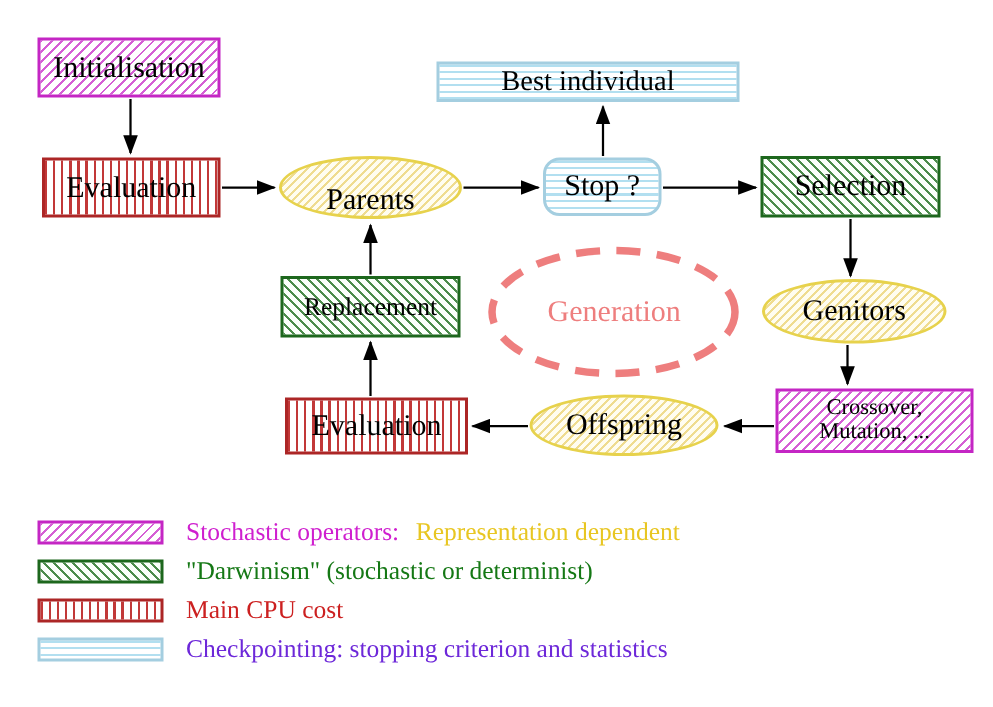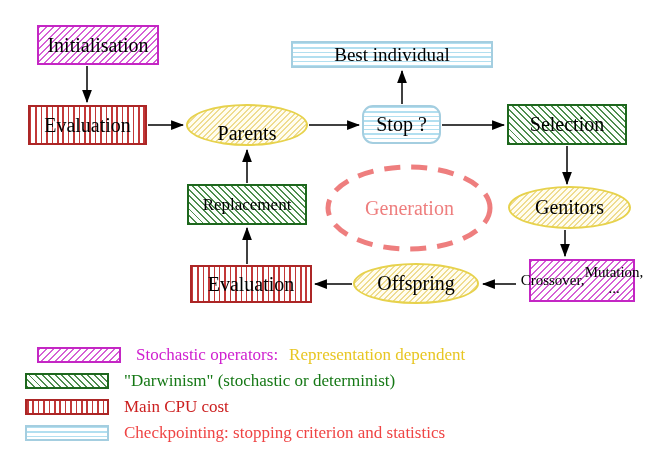--- a/index.html
+++ b/index.html
@@ -11,21 +11,20 @@
   .node{
     position:absolute;display:flex;align-items:center;justify-content:center;
     box-sizing:border-box;font-size:20px;text-align:center;line-height:1.05;
   }
   .ellipse{border-radius:50%;}
   .rounded{border-radius:11px;}
   
   .hatch-magenta{
     border:2px solid #c426c4;
     background:repeating-linear-gradient(135deg,#d55fd5 0,#d55fd5 1.4px,#ffffff 1.4px,#ffffff 4.8px);
-    margin-left:12px;
   }
   .hatch-green{
     border:2px solid #1d671d;
     background:repeating-linear-gradient(45deg,#4c8c4c 0,#4c8c4c 1.4px,#fbfffb 1.4px,#fbfffb 4.6px);
   }
   .stripe-red{
     border:2px solid #ac2626;
     background:repeating-linear-gradient(90deg,#c23838 0,#c23838 1.5px,#ffffff 1.5px,#ffffff 5.4px);
     align-items:center;
   }
@@ -41,35 +40,35 @@
   .n-init{left:25px;top:25px;width:122px;height:40px;}
   .n-best{left:291px;top:41px;width:202px;height:27px;font-size:19px;}
   .n-eval1{left:28px;top:105px;width:119px;height:40px;}
   .n-parents{left:186px;top:104px;width:122px;height:42px;align-items:flex-end;}
   .n-stop{left:362px;top:105px;width:79px;height:39px;}
   .n-selection{left:507px;top:104px;width:120px;height:41px;}
   .n-replacement{left:187px;top:184px;width:120px;height:41px;font-size:17px;}
   .n-genitors{left:508px;top:186px;width:123px;height:43px;}
   .n-eval2{left:190px;top:265px;width:122px;height:38px;}
   .n-offspring{left:353px;top:263px;width:126px;height:41px;}
-  .n-crossover{left:517px;top:259px;width:106px;height:43px;font-size:15px;}
+  .n-crossover{left:517px;top:259px;width:132px;height:43px;font-size:15px;flex-direction:column;}
   .n-generation{
     left:327px;top:186px;width:165px;height:45px;position:absolute;
     display:flex;align-items:center;justify-content:center;
     color:#ee7e7e;font-size:20px;
   }
   
   .legend{position:absolute;left:25px;top:347px;}
   .legend-row{display:flex;align-items:center;height:16px;margin-bottom:10px;font-size:17px;white-space:nowrap;}
   .swatch{width:80px;height:12px;margin-right:15px;flex:0 0 auto;}
   .t-magenta{color:#cf1fcf;}
   .t-gold{color:#e8c622;margin-left:11px;}
   .t-green{color:#157815;}
   .t-red{color:#cc2020;}
-  .t-blue{color:#ef4444;text-align:center;}
+  .t-blue{color:#6d28d9;text-align:center;}
 </style>
 </head>
 <body>
 
 <div class="canvas">
 
   <svg class="overlay" viewBox="0 0 662 471" xmlns="http://www.w3.org/2000/svg">
     <defs>
       <marker id="ah" viewBox="0 0 12 9" refX="11" refY="4.5" markerWidth="13" markerHeight="10" orient="auto" markerUnits="userSpaceOnUse">
         <path d="M0,0 L12,4.5 L0,9 Z" fill="#000"></path>

